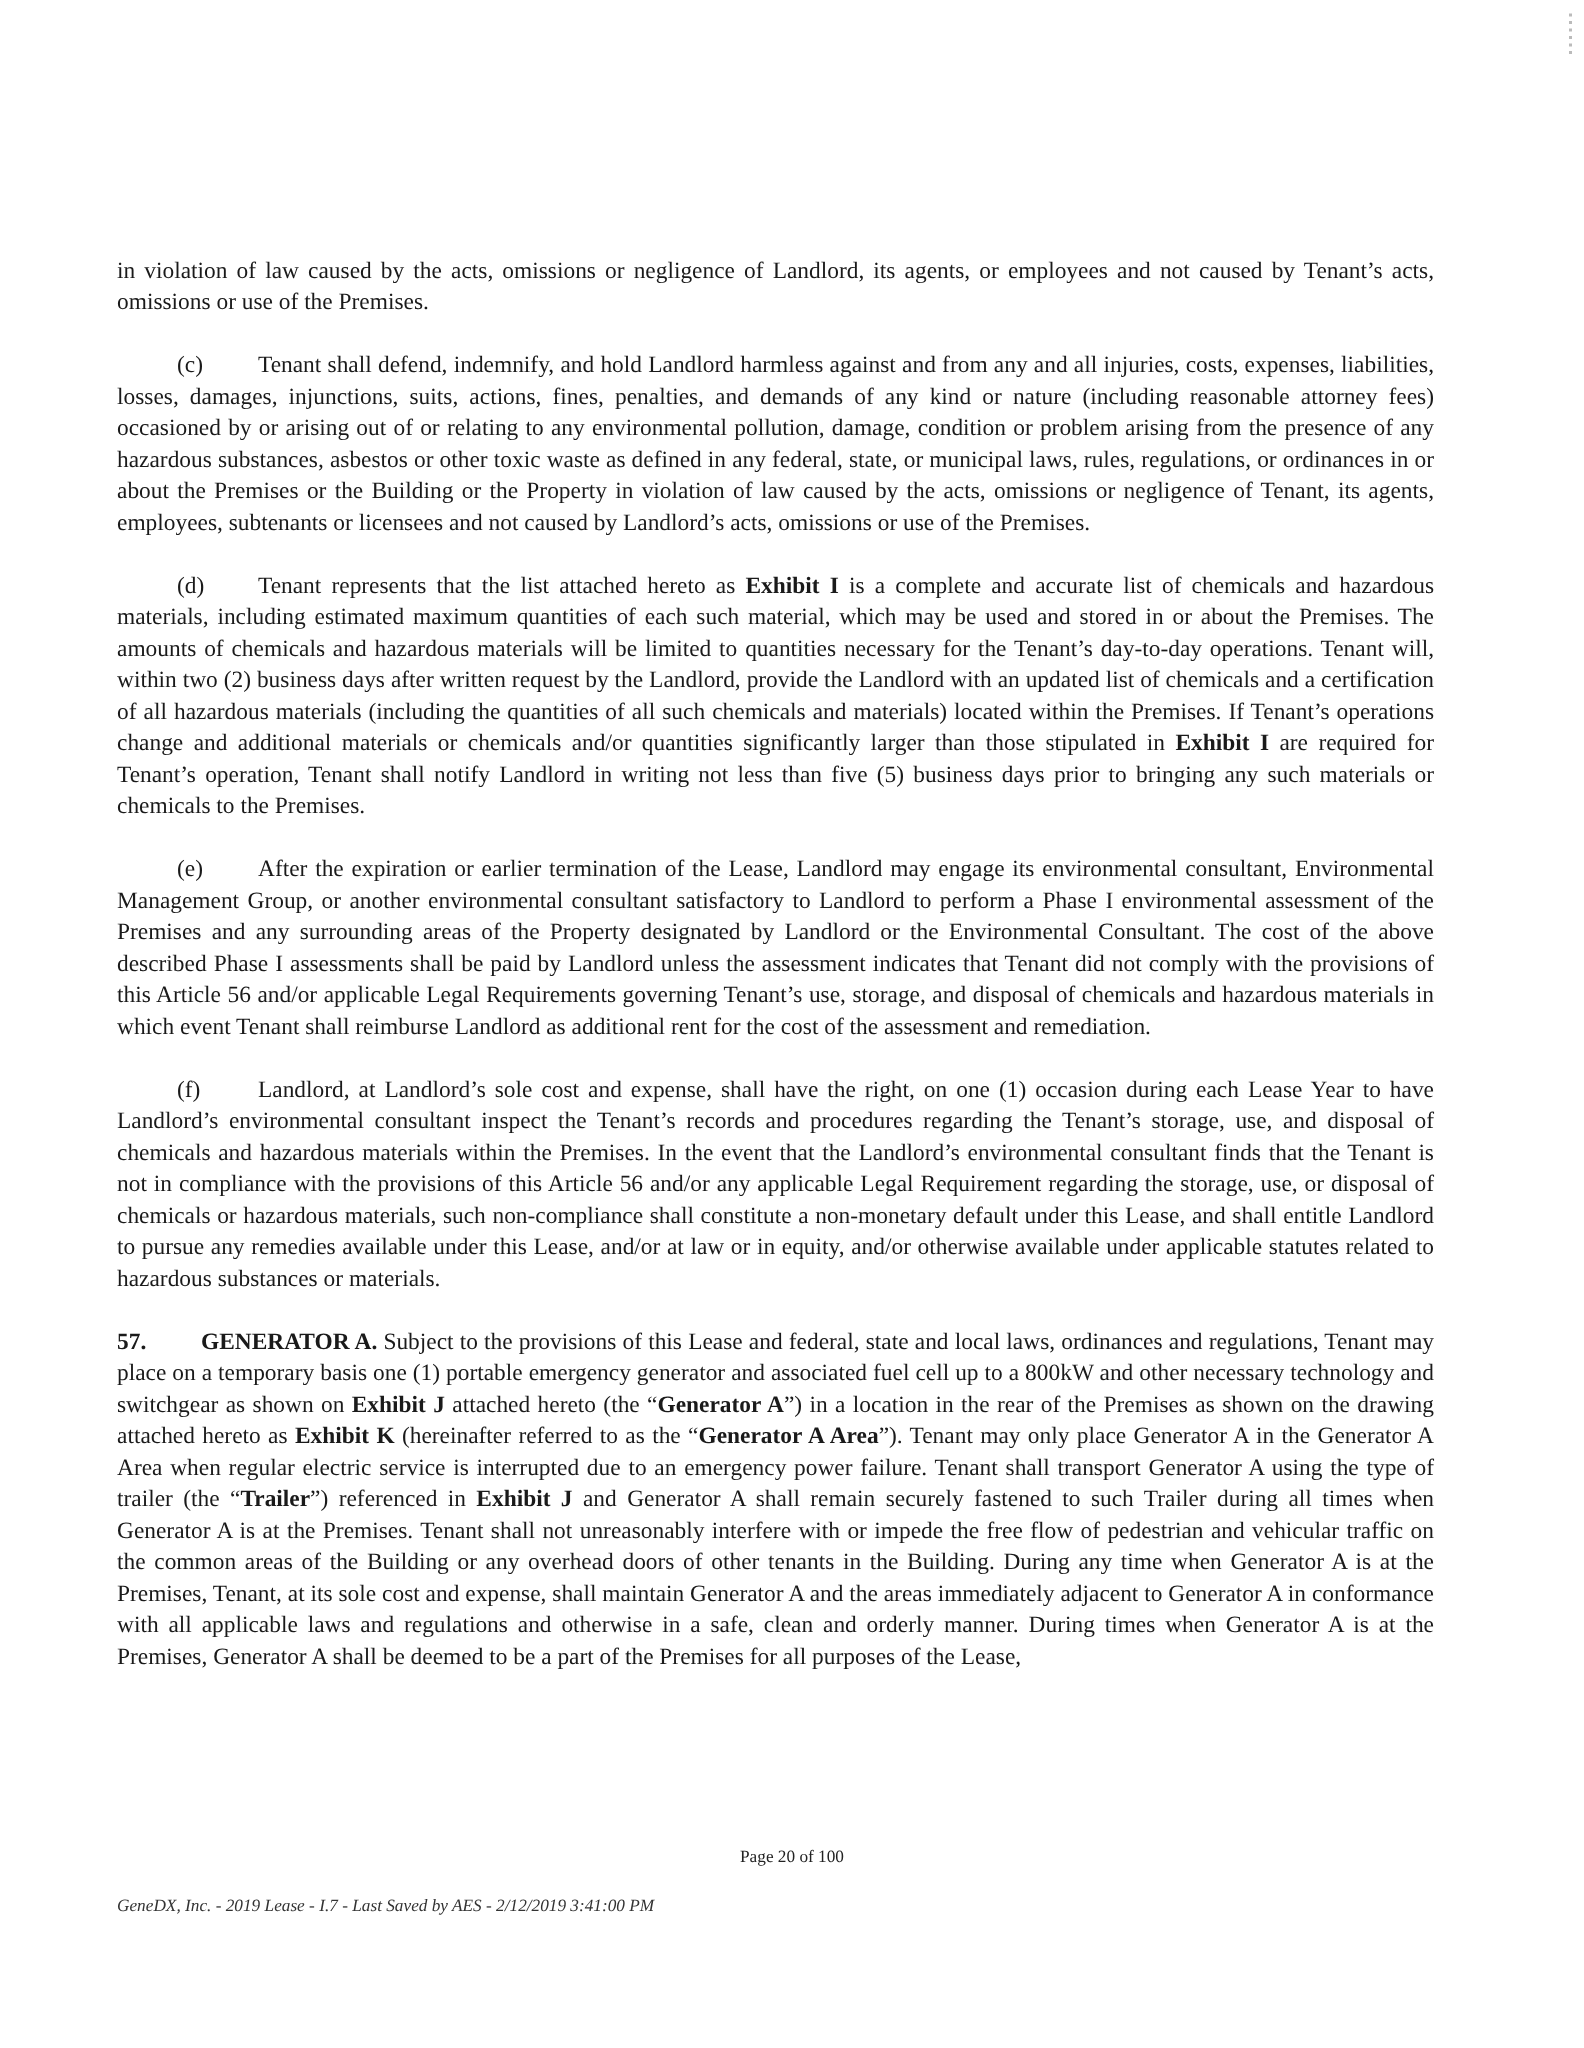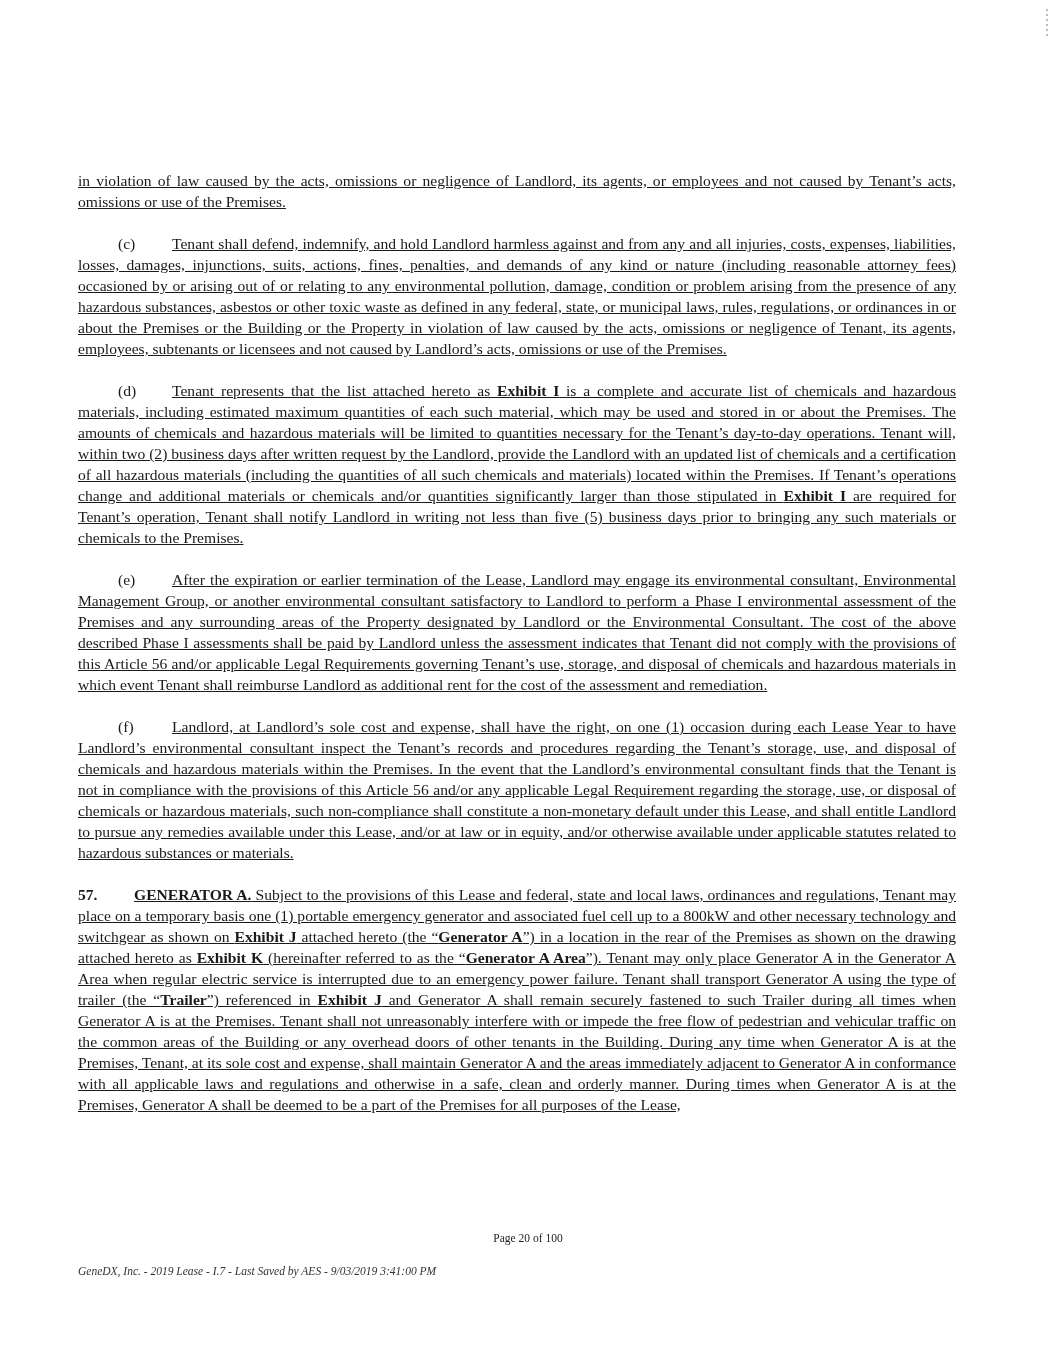--- a/index.html
+++ b/index.html
@@ -1,20 +1,20 @@
 <!DOCTYPE html>
 <html><head>
 <meta charset="utf-8">
 <style>
   html, body { margin: 0; padding: 0; background: #ffffff; }
   body { width: 1056px; height: 1365px; position: relative; overflow: hidden;
          font-family: "Liberation Serif", serif; color: #1a1a1a; }
   .page { position: absolute; left: 78px; top: 170px; width: 894px; }
   .para { font-size: 15.6px; line-height: 21px; text-align: justify; margin: 0 16px 21px 0;
-          text-justify: inter-word; text-decoration: underline; }
+          text-justify: inter-word; }
   .para.first { margin-bottom: 21px; }
   .label { display: inline-block; width: 54px; padding-left: 40px; }
   .sec-num { display: inline-block; width: 56px; font-weight: bold; }
   b { font-weight: bold; }
   .page-number { position: absolute; top: 1232px; left: 0; width: 1056px; text-align: center;
                  font-size: 11.5px; color: #222; }
   .footer { position: absolute; top: 1265px; left: 78px; font-size: 11.5px; font-style: italic; color: #333; }
   .scan-marks { position: absolute; right: 6px; top: 6px; width: 6px; height: 44px; }
   .scan-marks span { display: block; width: 2px; height: 2px; background: #bbb; margin: 3px auto; }
 </style>
@@ -49,13 +49,13 @@
   <p class="para">
     <span class="label">(f)</span><span>Landlord, at Landlord’s sole cost and expense, shall have the right, on one (1) occasion during each Lease Year to have Landlord’s environmental consultant inspect the Tenant’s records and procedures regarding the Tenant’s storage, use, and disposal of chemicals and hazardous materials within the Premises.  In the event that the Landlord’s environmental consultant finds that the Tenant is not in compliance with the provisions of this Article 56 and/or any applicable Legal Requirement regarding the storage, use, or disposal of chemicals or hazardous materials, such non-compliance shall constitute a non-monetary default under this Lease, and shall entitle Landlord to pursue any remedies available under this Lease, and/or at law or in equity, and/or otherwise available under applicable statutes related to hazardous substances or materials.</span>
   </p>
 
   <p class="para">
     <span class="sec-num">57.</span><b>GENERATOR A.</b><span>  Subject to the provisions of this Lease and federal, state and local laws, ordinances and regulations, Tenant may place on a temporary basis one (1) portable emergency generator and associated fuel cell up to a 800kW and other necessary technology and switchgear as shown on </span><b>Exhibit J</b><span> attached hereto (the “</span><b>Generator A</b><span>”) in a location in the rear of the Premises as shown on the drawing attached hereto as </span><b>Exhibit K</b><span> (hereinafter referred to as the “</span><b>Generator A Area</b><span>”).  Tenant may only place Generator A in the Generator A Area when regular electric service is interrupted due to an emergency power failure.  Tenant shall transport Generator A using the type of trailer (the “</span><b>Trailer</b><span>”) referenced in </span><b>Exhibit J</b><span> and Generator A shall remain securely fastened to such Trailer during all times when Generator A is at the Premises. Tenant shall not unreasonably interfere with or impede the free flow of pedestrian and vehicular traffic on the common areas of the Building or any overhead doors of other tenants in the Building.  During any time when Generator A is at the Premises, Tenant, at its sole cost and expense, shall maintain Generator A and the areas immediately adjacent to Generator A in conformance with all applicable laws and regulations and otherwise in a safe, clean and orderly manner.  During times when Generator A is at the Premises, Generator A shall be deemed to be a part of the Premises for all purposes of the Lease,</span>
   </p>
 </div>
 
 <div class="page-number">Page 20 of 100</div>
-<div class="footer">GeneDX, Inc. - 2019 Lease - I.7 - Last Saved by AES - 9/03/2019 3:41:00 PM</div>
+<div class="footer">GeneDX, Inc. - 2019 Lease - I.7 - Last Saved by AES - 2/12/2019 3:41:00 PM</div>
 
 </body></html>

